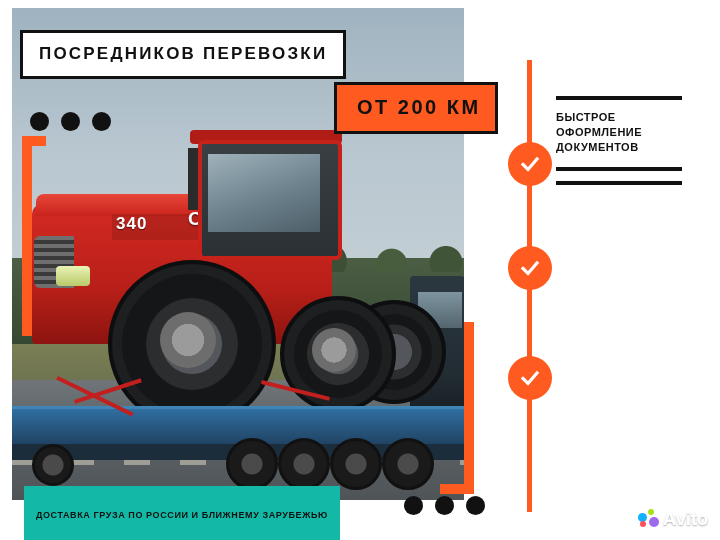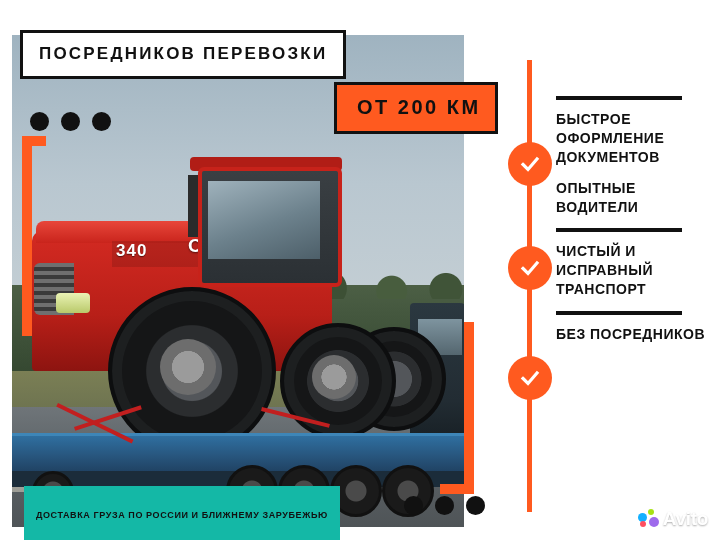--- a/index.html
+++ b/index.html
@@ -23,21 +23,20 @@
 
   
   .photo {
     position: absolute;
     left: 12px;
     top: 8px;
     width: 452px;
     height: 492px;
     overflow: hidden;
     background: #6a7b84;
-    margin-top: 27px;
   }
   .sky {
     position: absolute;
     left: 0; top: 0; right: 0;
     height: 330px;
     background: linear-gradient(180deg, #9fb3c0 0%, #b9c7d0 45%, #c9d2d6 100%);
   }
   .treeline {
     position: absolute;
     left: 0; right: 0;
@@ -369,21 +368,21 @@
     width: 150px;
   }
   .bullet-line {
     width: 126px;
     height: 4px;
     background: #111111;
     margin: 0 0 10px 0;
   }
   .feat {
     color: #111111;
-    font-size: 14px;
+    font-size: 11px;
     font-weight: bold;
     line-height: 1.35;
     letter-spacing: .5px;
     margin-bottom: 12px;
     text-transform: uppercase;
   }
 
   .check {
     position: absolute;
     width: 44px;
@@ -509,27 +508,24 @@
   </div>
   <div class="check chk3">
     <svg width="22" height="22" viewBox="0 0 22 22" aria-hidden="true">
       <path d="M4 11.5 L9 16.5 L18 6" fill="none" stroke="#ffffff" stroke-width="3.2" stroke-linecap="square"></path>
     </svg>
   </div>
 
   <div class="right-col">
     <div class="bullet-line"></div>
     <div class="feat">БЫСТРОЕ<br>ОФОРМЛЕНИЕ<br>ДОКУМЕНТОВ</div>
-    <div class="feat">ОПЫТНЫЕ<br>ВОДИТЕЛИ</div>
 
     <div class="bullet-line"></div>
-    <div class="feat">ЧИСТЫЙ И<br>ИСПРАВНЫЙ<br>ТРАНСПОРТ</div>
 
     <div class="bullet-line"></div>
-    <div class="feat">БЕЗ ПОСРЕДНИКОВ</div>
   </div>
 
   <div class="avito">
     <div class="avito-mark">
       <i class="am1"></i>
         <i class="am2"></i>
         <i class="am3"></i>
         <i class="am4"></i>
     </div>
     <div class="avito-word">Avito</div>

